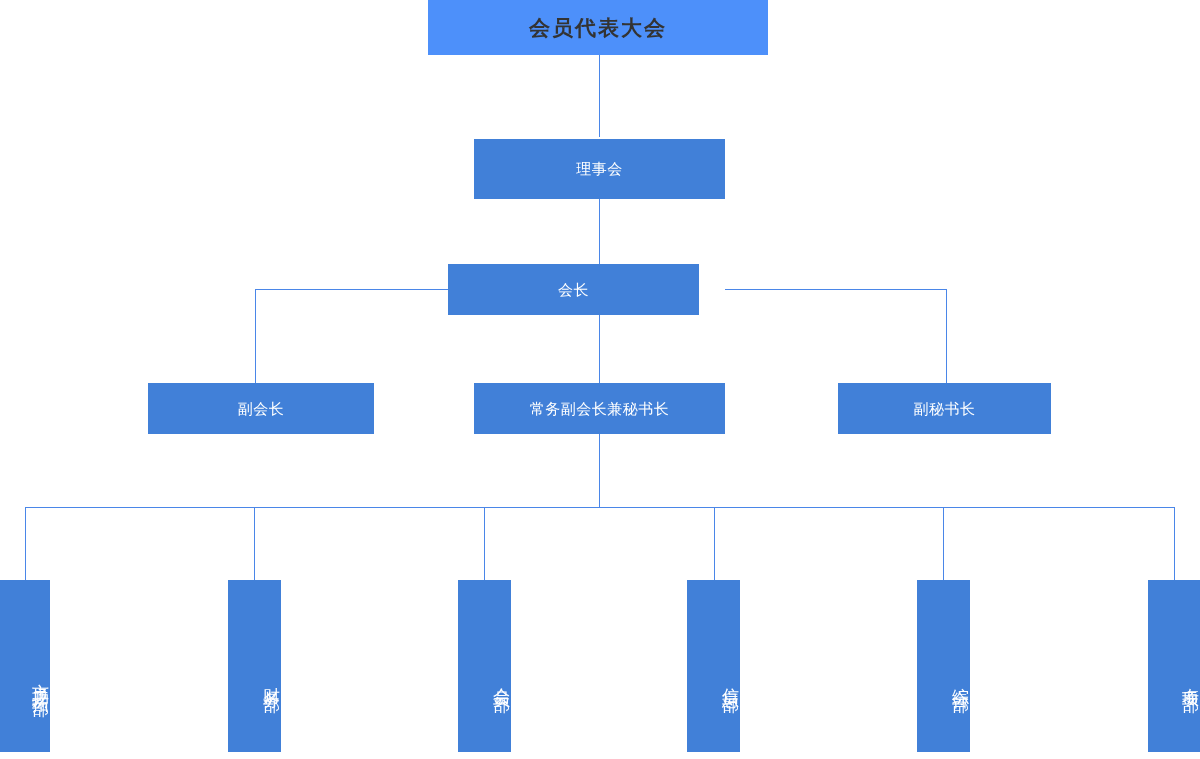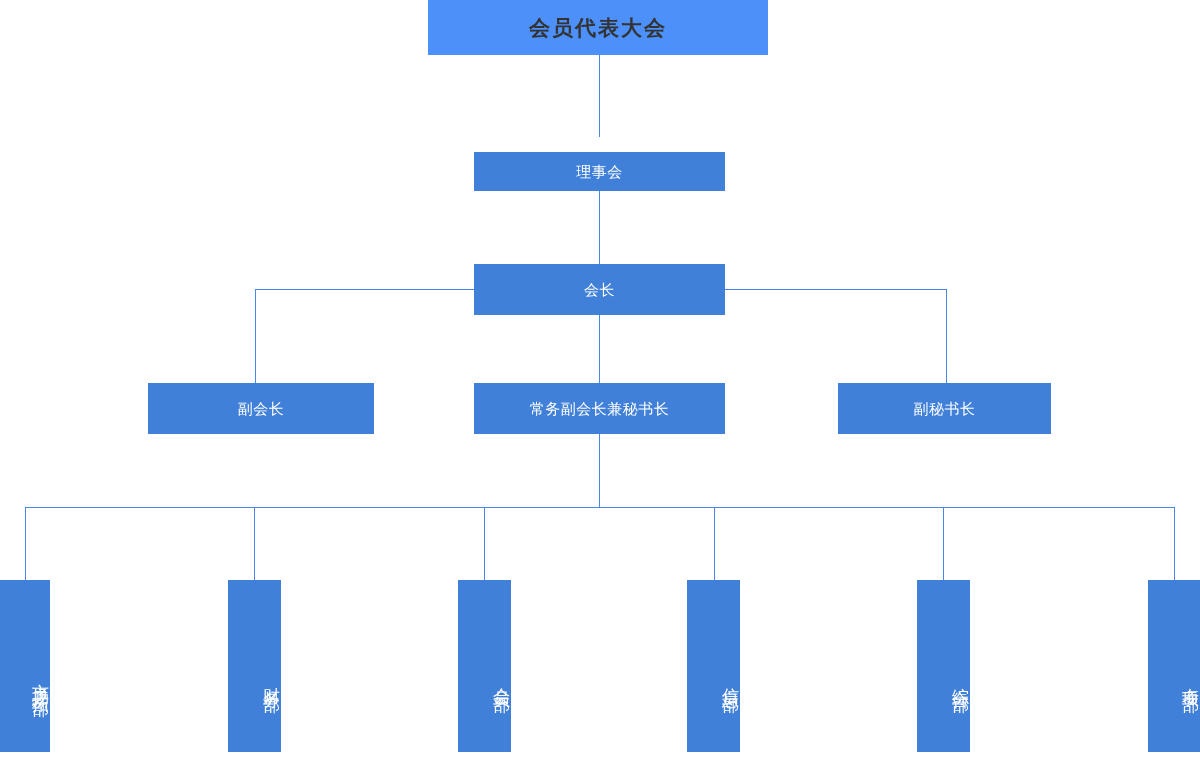--- a/index.html
+++ b/index.html
@@ -84,23 +84,23 @@
 
   <div class="line line-v" style="left:25px; top:507px; height:73px;"></div>
   <div class="line line-v" style="left:254px; top:507px; height:73px;"></div>
   <div class="line line-v" style="left:484px; top:507px; height:73px;"></div>
   <div class="line line-v" style="left:714px; top:507px; height:73px;"></div>
   <div class="line line-v" style="left:943px; top:507px; height:73px;"></div>
   <div class="line line-v" style="left:1174px; top:507px; height:73px;"></div>
 
   <div class="node node-assembly" style="left:428px; top:0px; width:340px; height:55px;">会员代表大会</div>
 
-  <div class="node" style="left:474px; top:152px; width:251px; height:39px;">理事会</div>
+  <div class="node" style="left:474px; top:139px; width:251px; height:60px;">理事会</div>
 
-  <div class="node" style="left:474px; top:264px; width:251px; height:51px;">会长</div>
+  <div class="node" style="left:448px; top:264px; width:251px; height:51px;">会长</div>
 
   <div class="node" style="left:148px; top:383px; width:226px; height:51px;">副会长</div>
 
   <div class="node" style="left:838px; top:383px; width:213px; height:51px;">副秘书长</div>
 
   <div class="node" style="left:474px; top:383px; width:251px; height:51px;">常务副会长兼秘书长</div>
 
   <div class="node node-dept" style="left:0px; top:580px; width:50px; height:172px;">市场开拓部</div>
 
   <div class="node node-dept" style="left:228px; top:580px; width:53px; height:172px;">财务部</div>

